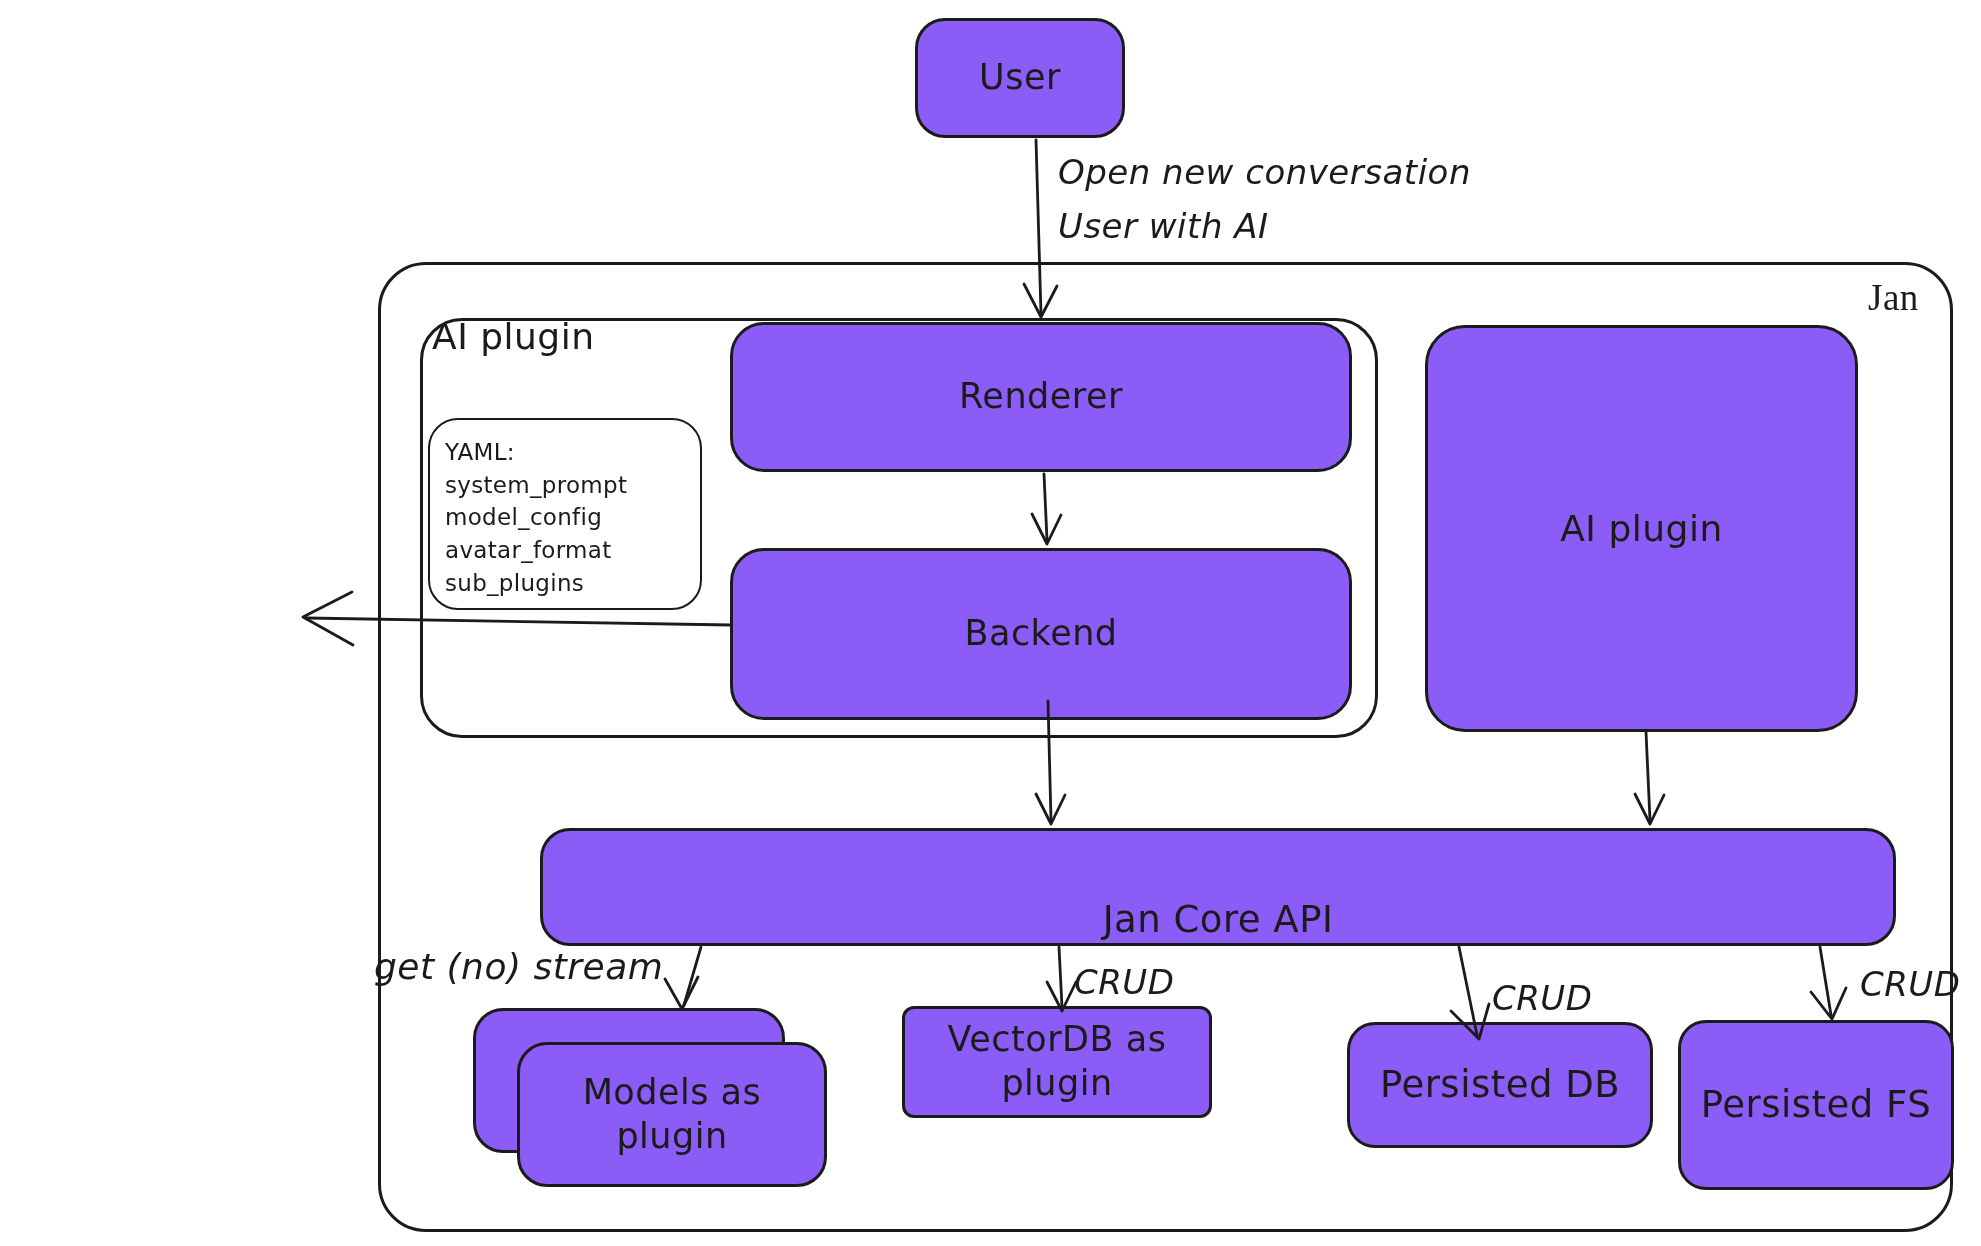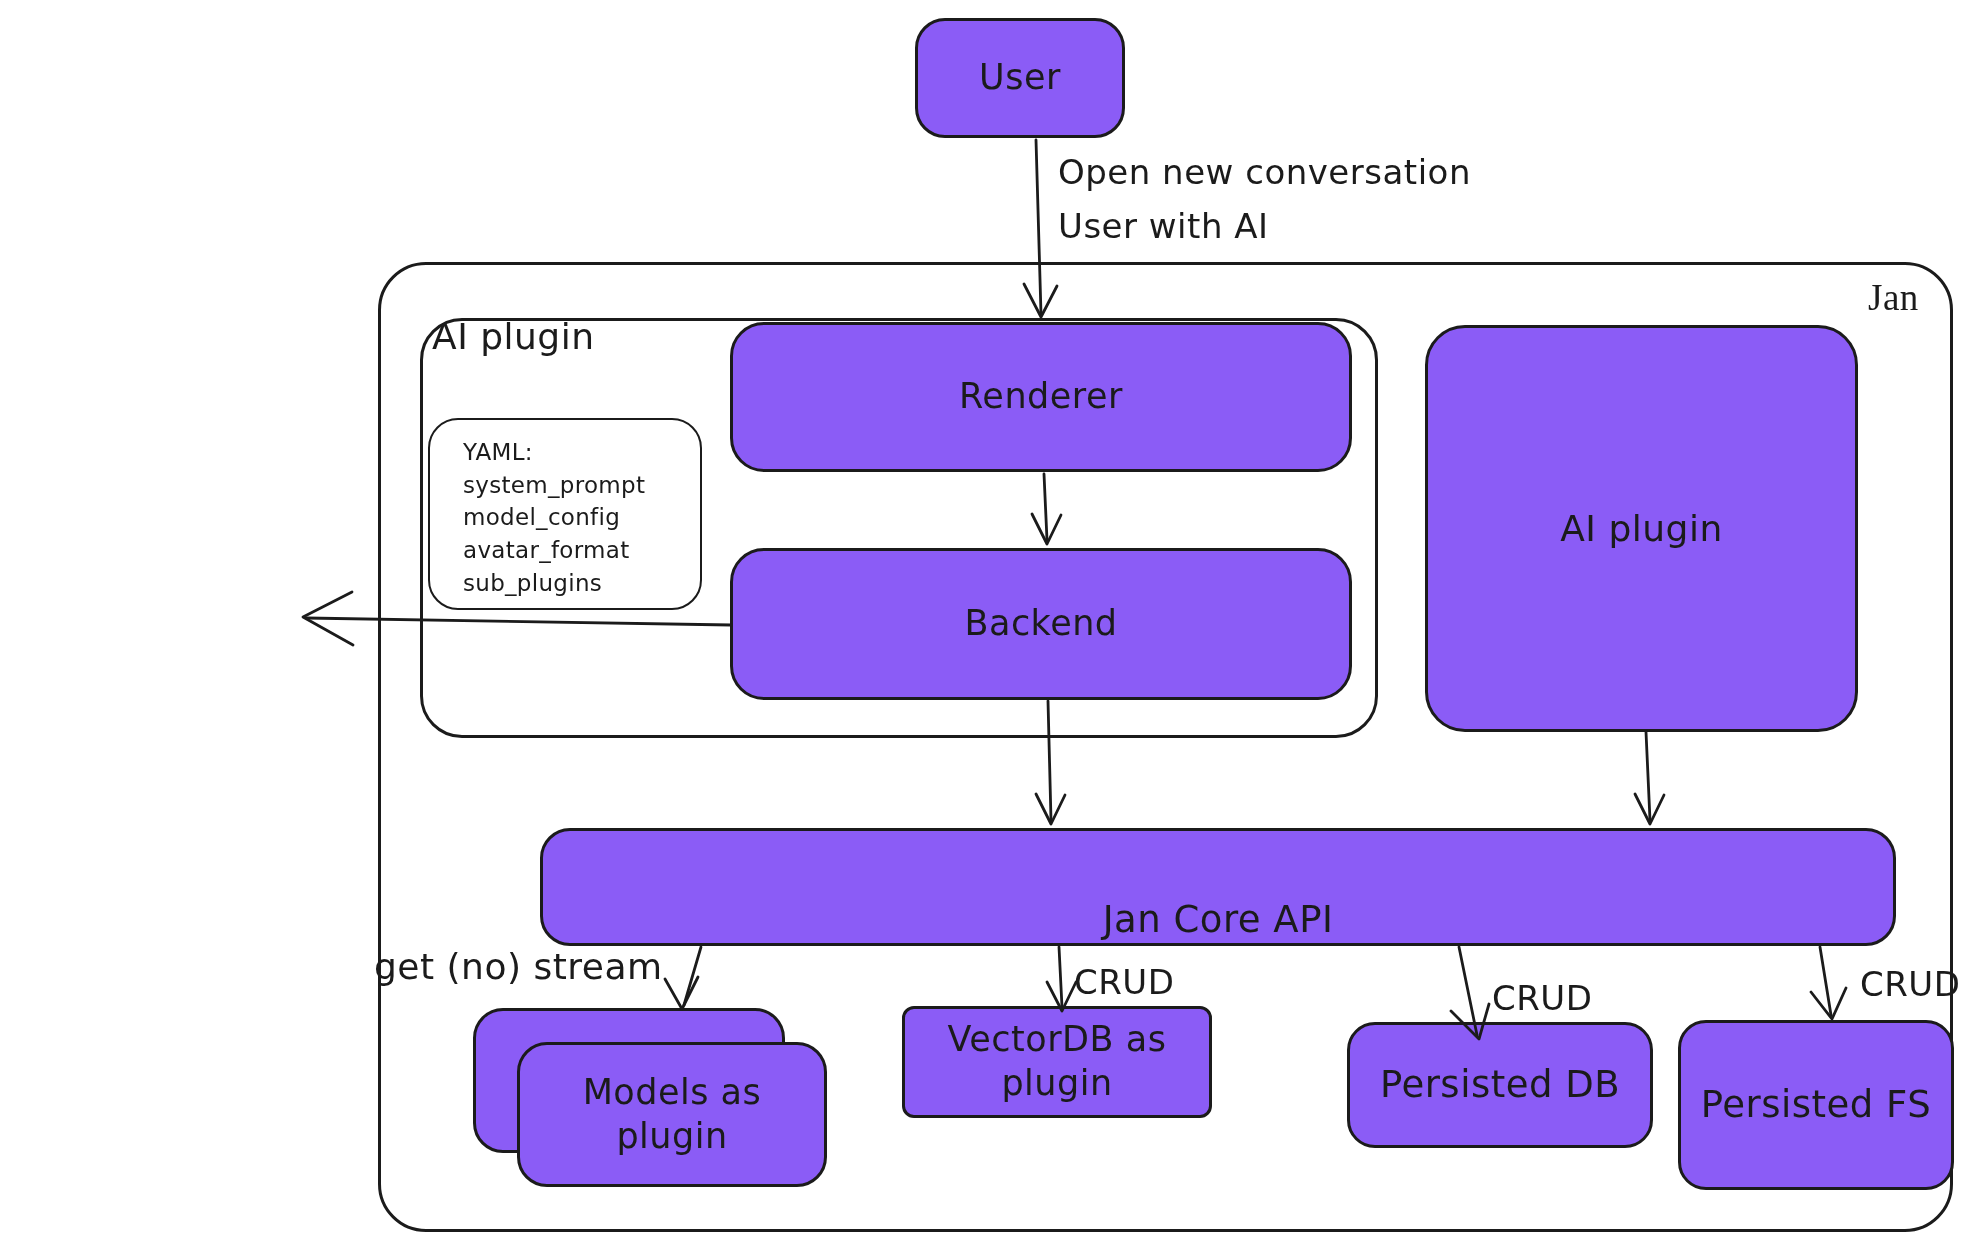--- a/index.html
+++ b/index.html
@@ -30,27 +30,28 @@
     position: absolute;
     font-size: 35px;
     letter-spacing: 0.5px;
     white-space: nowrap;
   }
   .edge-label {
     position: absolute;
     font-size: 34px;
     letter-spacing: 0.5px;
     white-space: nowrap;
+    font-style: italic;
   }
   .note-box {
     position: absolute;
     border: 2.6px solid #1b1b1b;
     background: #ffffff;
     border-radius: 30px;
-    padding: 16px 10px 10px 33px;
+    padding: 16px 10px 10px 15px;
     font-size: 23px;
     line-height: 1.42;
     text-align: left;
     letter-spacing: 0.3px;
   }
   .note-line { white-space: nowrap; }
   svg.connector-layer {
     position: absolute;
     left: 0; top: 0;
     width: 1981px; height: 1246px;
@@ -85,21 +86,21 @@
   </div>
 
   <div class="note-box" style="left:428px; top:418px; width:274px; height:192px;">
     <div class="note-line">YAML:</div>
     <div class="note-line">system_prompt</div>
     <div class="note-line">model_config</div>
     <div class="note-line">avatar_format</div>
     <div class="note-line">sub_plugins</div>
   </div>
 
-  <div class="box" style="left:730px; top:548px; width:622px; height:152px; border-radius:34px;">
+  <div class="box" style="left:730px; top:548px; width:622px; height:172px; border-radius:34px;">
     <span>Backend</span>
   </div>
 
   <div class="box" style="left:1425px; top:325px; width:433px; height:407px; border-radius:40px; font-size:36px;">
     <span>AI plugin</span>
   </div>
 
 
   <div class="box" style="left:540px; top:828px; width:1356px; height:118px; border-radius:30px; font-size:37px;align-items:flex-end;">
     <span>Jan Core API</span>

